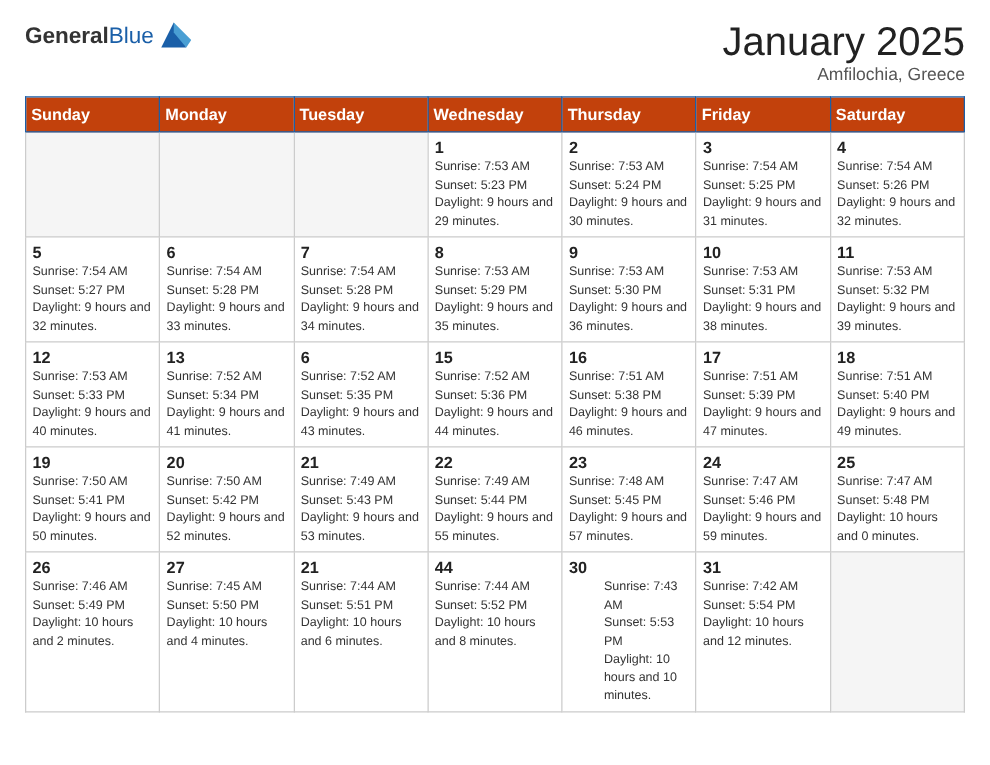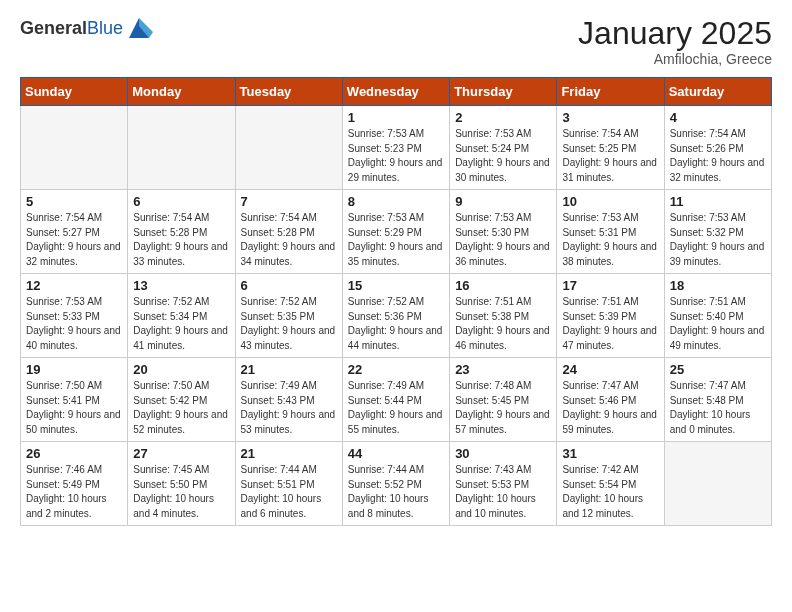--- a/index.html
+++ b/index.html
@@ -313,21 +313,21 @@
 Daylight: 10 hours and 6 minutes.</div>
           </td>
           <td>
             <span class="day-number">44</span>
             <div class="cell-info" style="white-space: pre-line;">Sunrise: 7:44 AM
 Sunset: 5:52 PM
 Daylight: 10 hours and 8 minutes.</div>
           </td>
           <td>
             <span class="day-number">30</span>
-            <div class="cell-info" style="white-space: pre-line;">Sunrise: 7:43 AM
+            <div class="cell-info" style="white-space: pre-line; margin-left: 28px;">Sunrise: 7:43 AM
 Sunset: 5:53 PM
 Daylight: 10 hours and 10 minutes.</div>
           </td>
           <td>
             <span class="day-number">31</span>
             <div class="cell-info" style="white-space: pre-line;">Sunrise: 7:42 AM
 Sunset: 5:54 PM
 Daylight: 10 hours and 12 minutes.</div>
           </td>
           <td class="empty"></td>

